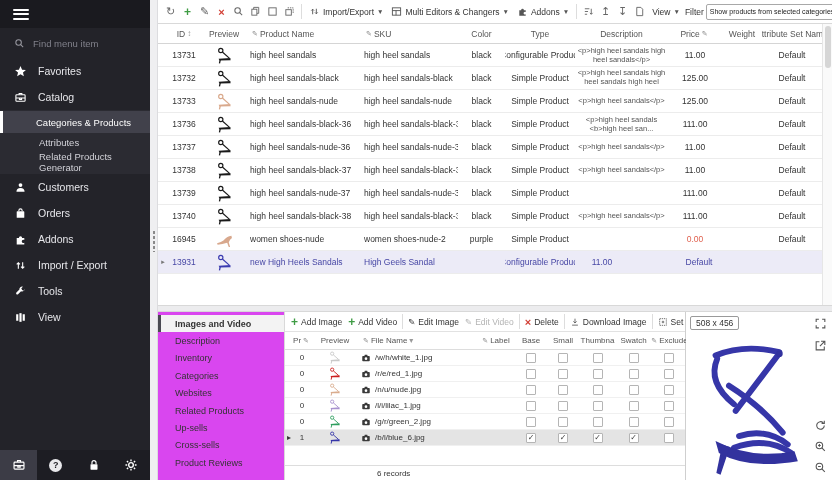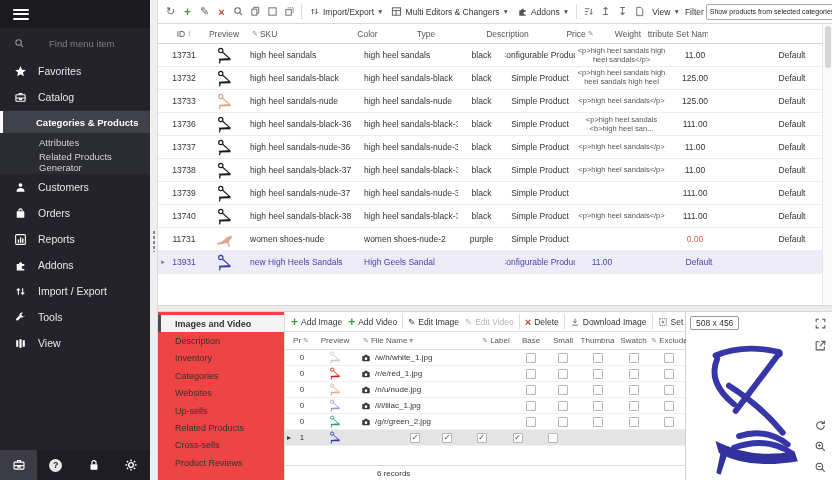--- a/index.html
+++ b/index.html
@@ -4,28 +4,28 @@
 <style>
 *{margin:0;padding:0;box-sizing:border-box}
 html,body{width:832px;height:480px;overflow:hidden;background:#fff;color:#333;
 font-family:"Liberation Sans",sans-serif;font-size:10px}
 .app{display:flex;width:832px;height:480px}
 svg{display:block}
 
 .sidebar{position:relative;width:150px;flex:none;background:#232329;color:#e6e6ea;overflow:hidden}
 .sb-head{height:28px;background:#1a1a1f;display:flex;align-items:center;padding-left:13px}
 .burger i{display:block;width:16px;height:2px;background:#fff;margin:2.5px 0;border-radius:1px}
-.sb-search{height:30px;display:flex;align-items:center;gap:24px;padding-left:14px}
+.sb-search{height:30px;display:flex;align-items:center;gap:8px;padding-left:14px}
 .sb-search svg{width:11px;height:11px;color:#9a9aa2}
 .sb-search span{color:#80808a;font-size:9.5px}
 .sb-item{height:26px;display:flex;align-items:center;gap:11px;padding-left:14px;font-size:10.5px;cursor:pointer}
 .sb-item svg{width:13px;height:13px;color:#fff;flex:none}
 .sb-sub{background:#2b2b32;padding:1px 0 3px}
 .sb-subitem{height:19px;display:flex;align-items:center;padding-left:36px;font-size:9.5px;color:#d3d3d9;cursor:pointer;border-left:3px solid transparent}
-.sb-subitem.active{height:22px;background:#41414b;color:#fff;border-left-color:#fff;padding-left:33px;font-weight:bold}
+.sb-subitem.active{height:22px;background:#41414b;color:#fff;border-left-color:#fff;padding-left:33px;font-weight:normal}
 .sb-bottom{position:absolute;left:0;bottom:0;width:100%;height:30px;background:#1d1d23;display:flex;align-items:stretch}
 .sb-bslot{flex:1;display:flex;align-items:center;justify-content:center;cursor:pointer}
 .sb-bslot.active{flex:none;width:37px;background:#3c3c46}
 .sb-bslot svg{width:14px;height:14px;color:#fff}
 .qicon{width:13px;height:13px;border-radius:50%;background:#e9e9ec;color:#1d1d23;font-weight:bold;font-size:9px;display:flex;align-items:center;justify-content:center}
 
 .gutter{width:8px;flex:none;background:#efeff1;border-right:1px solid #dcdcdf;position:relative}
 .gdots{position:absolute;top:230px;left:2px;width:4px;height:22px;
 background-image:radial-gradient(#8a8a8a 1px,transparent 1.2px);background-size:4px 5px;cursor:row-resize}
 
@@ -58,21 +58,21 @@
 .grow.selected .desc{color:#4747a5}
 .price-red{color:#e0614f}
 .shoe-sm{width:17px;height:17px}
 .scrollcol{position:absolute;top:0;right:0;bottom:0;width:10px;background:#fafafa;border-left:1px solid #e6e6e6;cursor:pointer}
 .scrollcol .thumb{margin:2px 2px;width:6px;height:42px;background:#d6d6d6;border-radius:3px}
 .statusbar{height:17px;flex:none;display:flex;align-items:center;padding-left:95px;font-size:8.5px;color:#333;
 border-top:1px solid #ddd;background:#fdfdfd}
 .hsplit{height:7px;flex:none;background:#ececee;border-top:1px solid #d8d8d8;border-bottom:1px solid #d8d8d8;cursor:row-resize}
 
 .bottom{flex:1;display:flex;min-height:0}
-.tabs{width:127px;flex:none;border-right:1px solid #d9d9d9;padding-top:3px;background:#ef4444}
+.tabs{width:127px;flex:none;border-right:1px solid #d9d9d9;padding-top:3px;background:#d946ef}
 .tab{height:17.4px;display:flex;align-items:center;padding-left:14px;font-size:9px;color:#333;cursor:pointer;border-left:3px solid transparent}
 .tab.active{font-weight:bold;border-left-color:#4a4a52;background:#f3f3f3}
 .detail{width:401px;flex:none;display:flex;flex-direction:column;border-right:1px solid #cfcfcf}
 .toolbar2{height:20px;flex:none;display:flex;align-items:center;font-size:8.5px;padding:0 3px;border-bottom:1px solid #e2e2e2;white-space:nowrap;overflow:hidden}
 .t2{display:flex;align-items:center;gap:3px;padding:0 3px;cursor:pointer;flex:none}
 .t2 svg{width:10px;height:10px;color:#555}
 .t2.disabled{color:#b3b3b3}
 .ihead{height:18px;flex:none;display:flex;align-items:center;font-size:8px;color:#555;border-bottom:1px solid #ddd}
 .iw0{width:8px}.iw1{width:18px}.iw2{width:48px}.iw3{width:116px}.iw4{width:40px}
 .iw5{width:32px}.iw6{width:32px}.iw7{width:37px}.iw8{width:35px}.iw9{width:35px}
@@ -258,28 +258,20 @@
           </span>
           <span>Customers</span>
         </div>
         <div class="sb-item">
           <span>
             <svg class="">
               <use href="#i-bag"></use>
             </svg>
           </span>
           <span>Orders</span>
-        </div>
-        <div class="sb-item">
-          <span>
-            <svg class="">
-              <use href="#i-chart"></use>
-            </svg>
-          </span>
-          <span>Reports</span>
         </div>
         <div class="sb-item">
           <span>
             <svg class="">
               <use href="#i-puzzle"></use>
             </svg>
           </span>
           <span>Addons</span>
         </div>
         <div class="sb-item">
@@ -414,20 +406,24 @@
     </div>
 
     <div class="gridzone">
       <div class="ghead">
         <div class="gcell w0"></div>
         <div class="gcell w1">
             <span>ID</span>
             <span class="sorticon">↕</span>
           </div>
         <div class="gcell w2">Preview</div>
+        <div class="gcell w3 left">
+            <span class="pencil">✎</span>
+            <span>Product Name</span>
+          </div>
         <div class="gcell w4 left">
             <span class="pencil">✎</span>
             <span>SKU</span>
           </div>
         <div class="gcell w5">Color</div>
         <div class="gcell w6">Type</div>
         <div class="gcell w7">Description</div>
         <div class="gcell w8">
             <span>Price</span>
             <span class="pencil">✎</span>
@@ -583,21 +579,21 @@
             <div class="gcell w6">Simple Product</div>
             <div class="gcell w7">
               <span class="desc">&lt;p&gt;high heel sandals&lt;/p&gt;</span>
             </div>
             <div class="gcell w8">111.00</div>
             <div class="gcell w9"></div>
             <div class="gcell w10">Default</div>
           </div>
           <div class="grow">
             <div class="gcell w0 exp"></div>
-            <div class="gcell w1">11731</div>
+            <div class="gcell w1">16945</div>
             <div class="gcell w2">
               <svg class="shoe-sm" style="color:#d8a88d">
                 <use href="#shoe-pump"></use>
               </svg>
             </div>
             <div class="gcell w3 left">women shoes-nude</div>
             <div class="gcell w4 left">women shoes-nude-2</div>
             <div class="gcell w5">purple</div>
             <div class="gcell w6">Simple Product</div>
             <div class="gcell w7">
@@ -633,22 +629,22 @@
     <div class="hsplit"></div>
 
     <div class="bottom">
 
       <div class="tabs" id="detail-tabs">
           <div class="tab active">Images and Video</div>
           <div class="tab">Description</div>
           <div class="tab">Inventory</div>
           <div class="tab">Categories</div>
           <div class="tab">Websites</div>
+          <div class="tab">Related Products</div>
           <div class="tab">Up-sells</div>
-          <div class="tab">Related Products</div>
           <div class="tab">Cross-sells</div>
           <div class="tab">Product Reviews</div>
         </div>
 
       <div class="detail">
         <div class="toolbar2">
           <span class="t2">
               <span class="green">+</span>
               <span>Add Image</span>
             </span>
@@ -869,20 +865,26 @@
               </div>
             </div>
             <div class="irow selected">
               <div class="gcell iw0 exp">▸</div>
               <div class="gcell iw1">1</div>
               <div class="gcell iw2">
                 <svg class="shoe-xs" style="color:#3535a8">
                   <use href="#shoe-sandal"></use>
                 </svg>
               </div>
+              <div class="gcell iw3 left">
+                <svg class="cam">
+                  <use href="#i-camera"></use>
+                </svg>
+                <span>/b/l/blue_6.jpg</span>
+              </div>
               <div class="gcell iw4"></div>
               <div class="gcell iw5">
                 <span class="cb">✓</span>
               </div>
               <div class="gcell iw6">
                 <span class="cb">✓</span>
               </div>
               <div class="gcell iw7">
                 <span class="cb">✓</span>
               </div>

